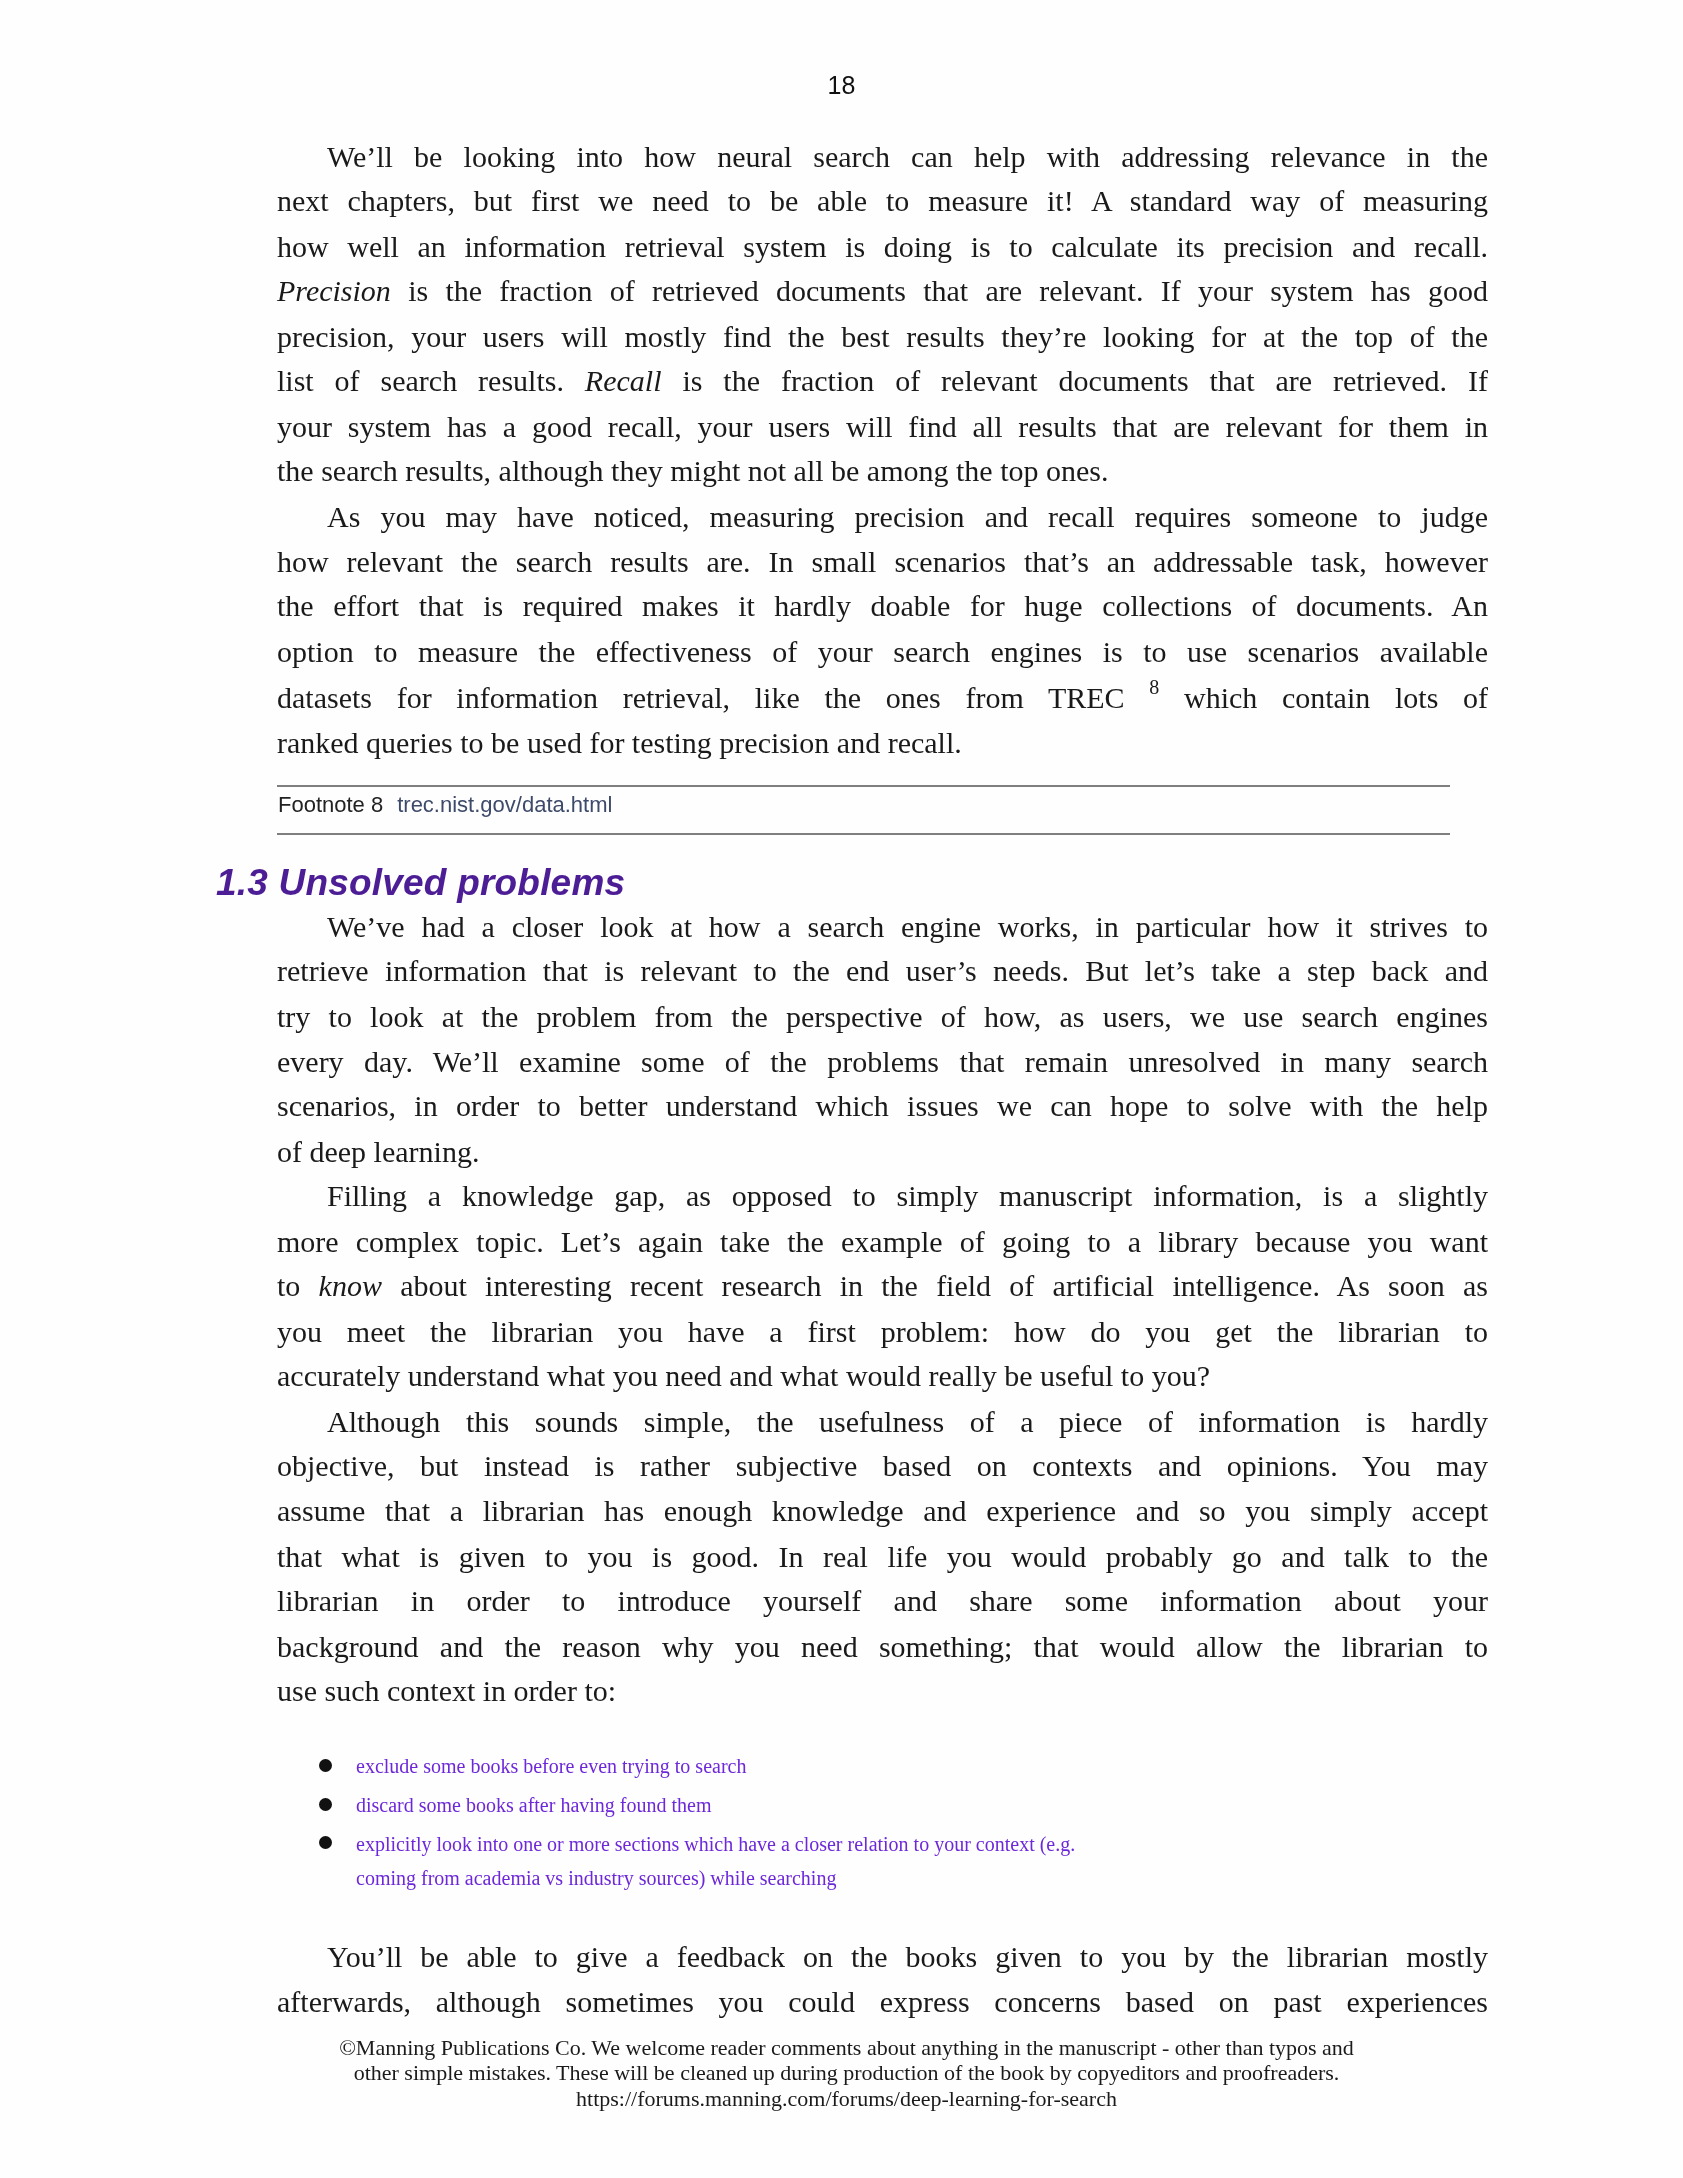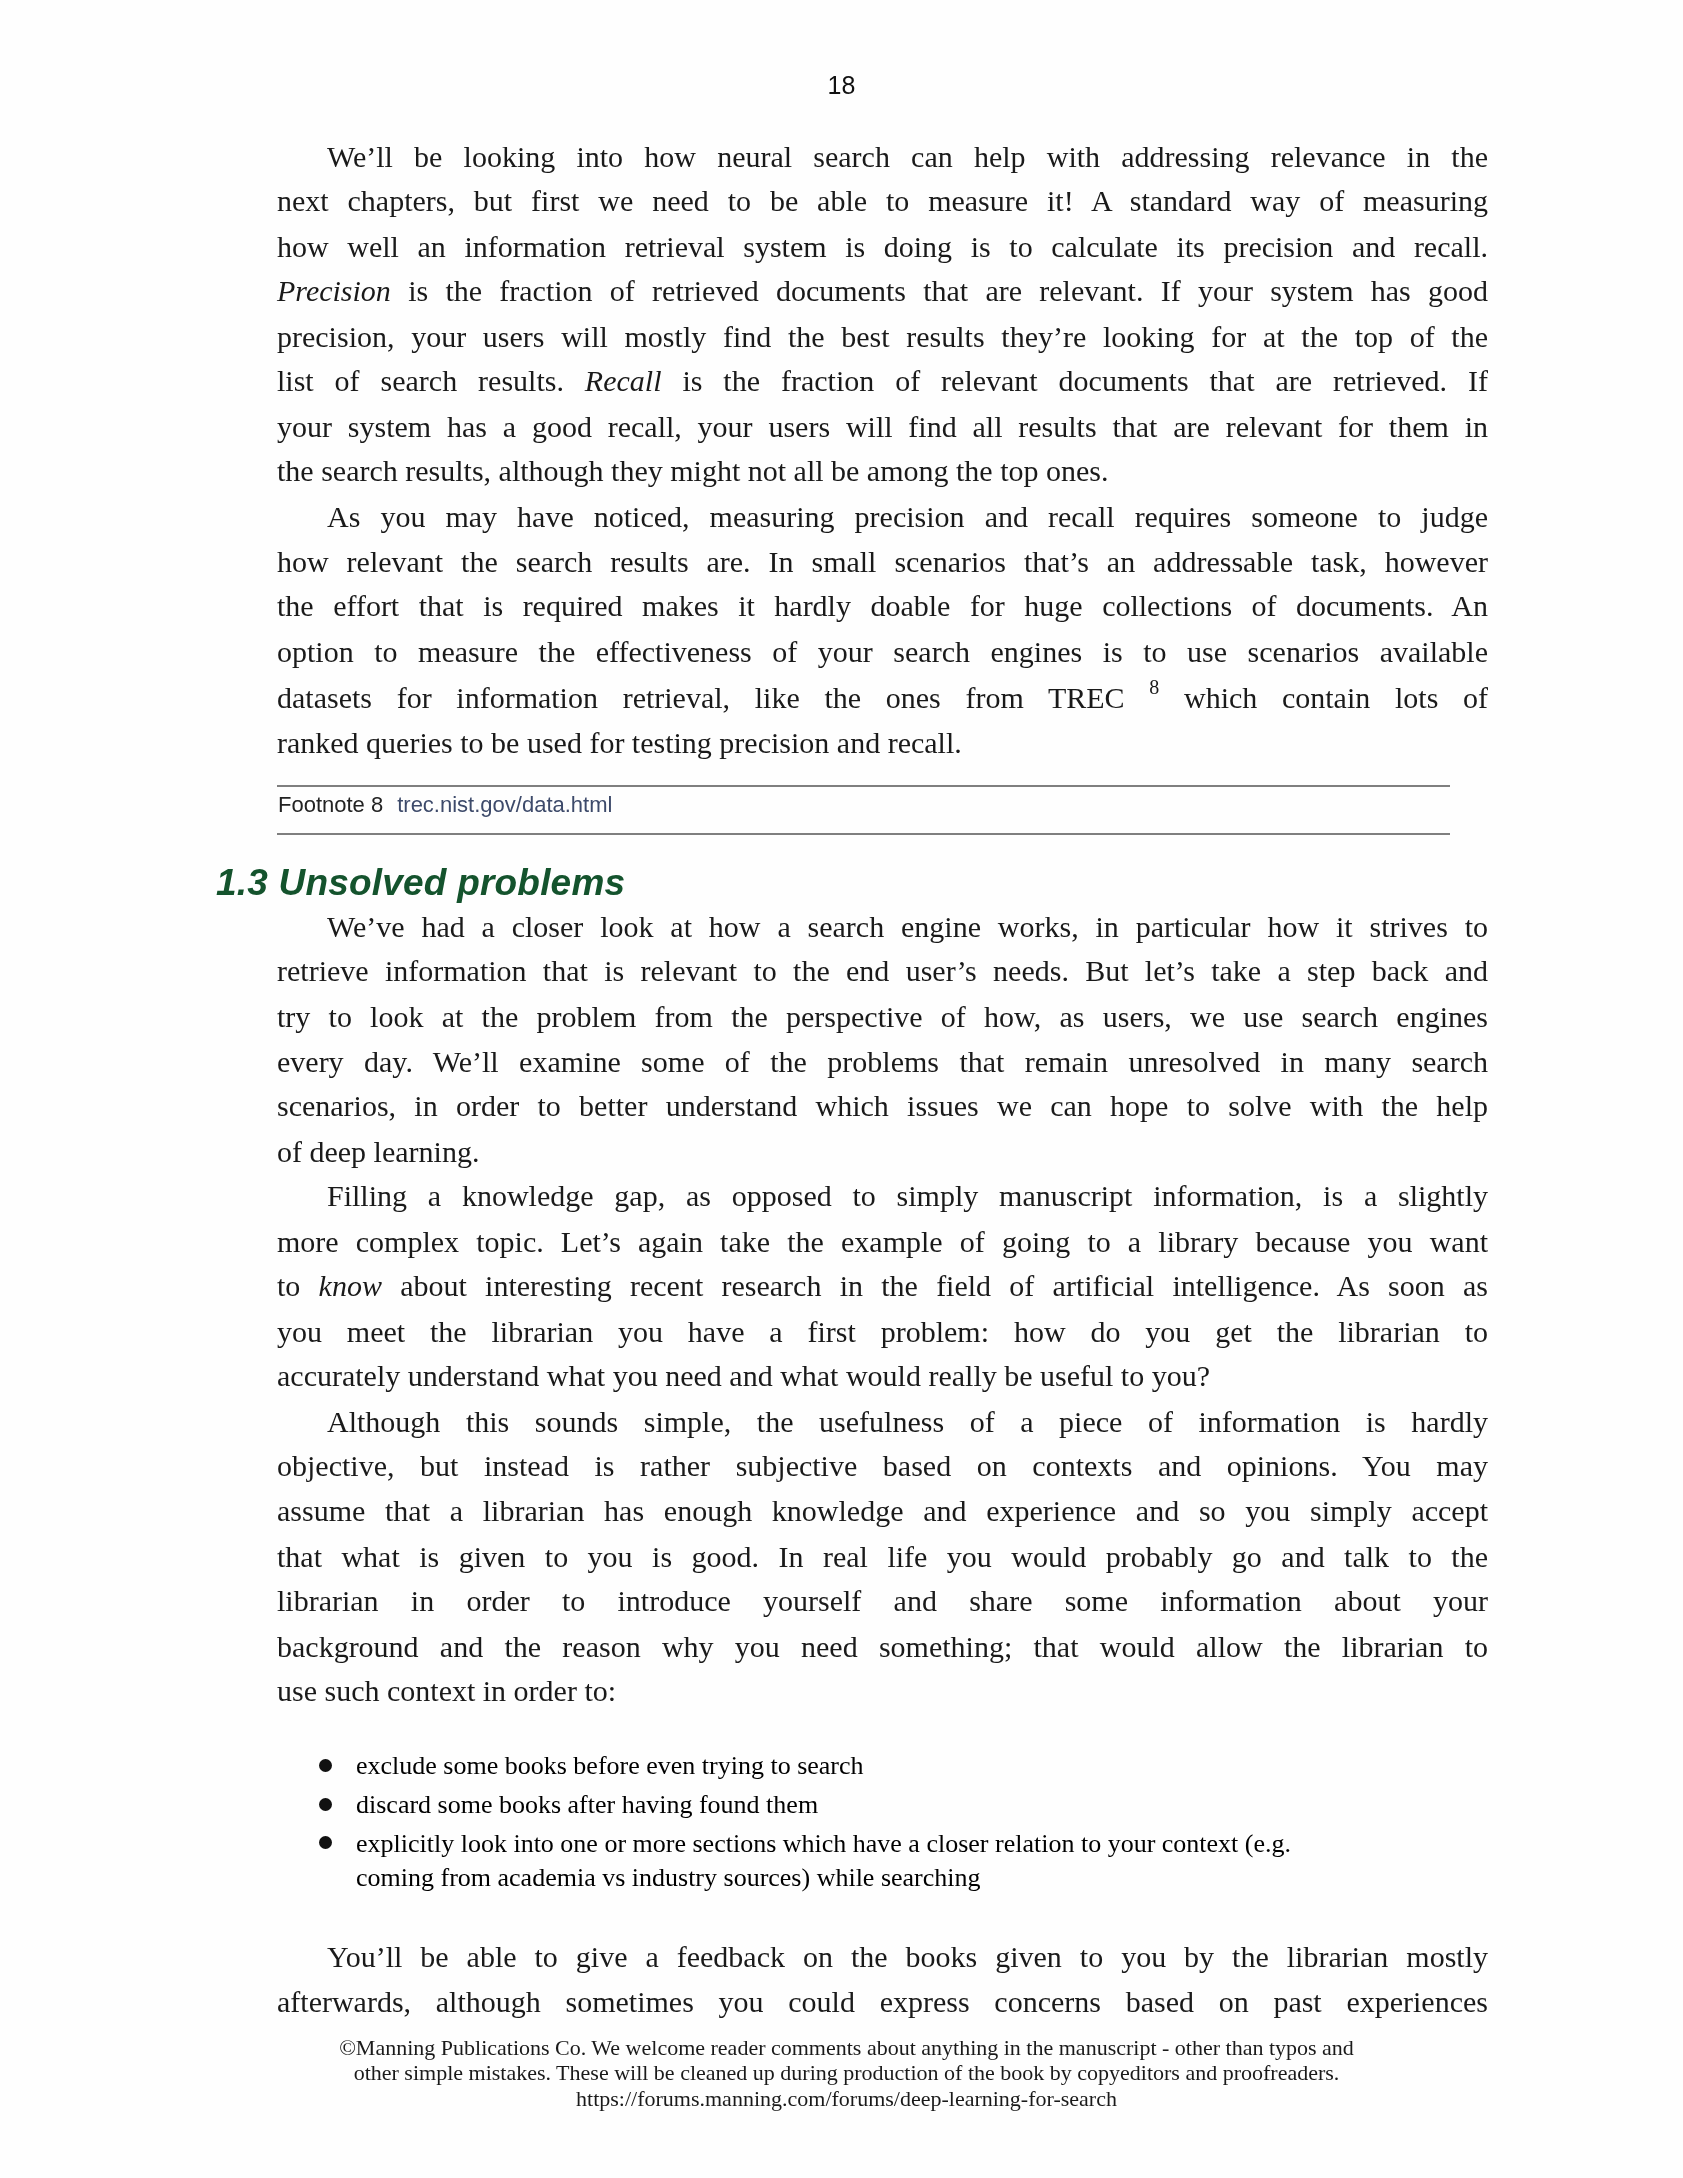--- a/index.html
+++ b/index.html
@@ -13,23 +13,23 @@
   .ln.last { text-align-last: left; }
   .ln.indent { padding-left: 50px; width: 1161px; }
   em { font-style: italic; }
   sup.fn { font-size: 20px; vertical-align: 14px; line-height: 0; }
   .rule { position: absolute; left: 277px; width: 1173px; height: 2px; background: #7f7f7f; }
   .footnote { position: absolute; left: 278px; top: 789px; height: 32px; line-height: 32px;
     font-family: Liberation Sans, sans-serif; font-size: 22px; color: #222; }
   .footnote .link { color: #3d4a6a; margin-left: 14px; }
   .heading { position: absolute; left: 216px; top: 859px; height: 48px; line-height: 48px;
     font-family: "Liberation Sans", sans-serif; font-weight: bold; font-style: italic;
-    font-size: 37px; color: #14532d; letter-spacing: 0.2px; }
+    font-size: 37px; color: #4c1d95; letter-spacing: 0.2px; }
   .bullet-item { position: absolute; left: 356px; width: 1139px; height: 36px; line-height: 36px;
-    font-family: "Liberation Serif", serif; font-size: 26px; color: #000000; white-space: nowrap; }
+    font-family: "Liberation Serif", serif; font-size: 20px; color: #6d28d9; white-space: nowrap; }
   .bullet-dot { position: absolute; left: 319px; width: 13px; height: 13px; border-radius: 50%; background: #111; }
   .footer-ln { position: absolute; left: 5px; width: 1683px; text-align: center; height: 26px; line-height: 26px;
     font-family: "Liberation Serif", serif; font-size: 22px; color: #1a1a1a; white-space: nowrap; }
 </style>
 </head>
 <body>
 
 <div class="page">
 
   <div class="page-num">18</div>

